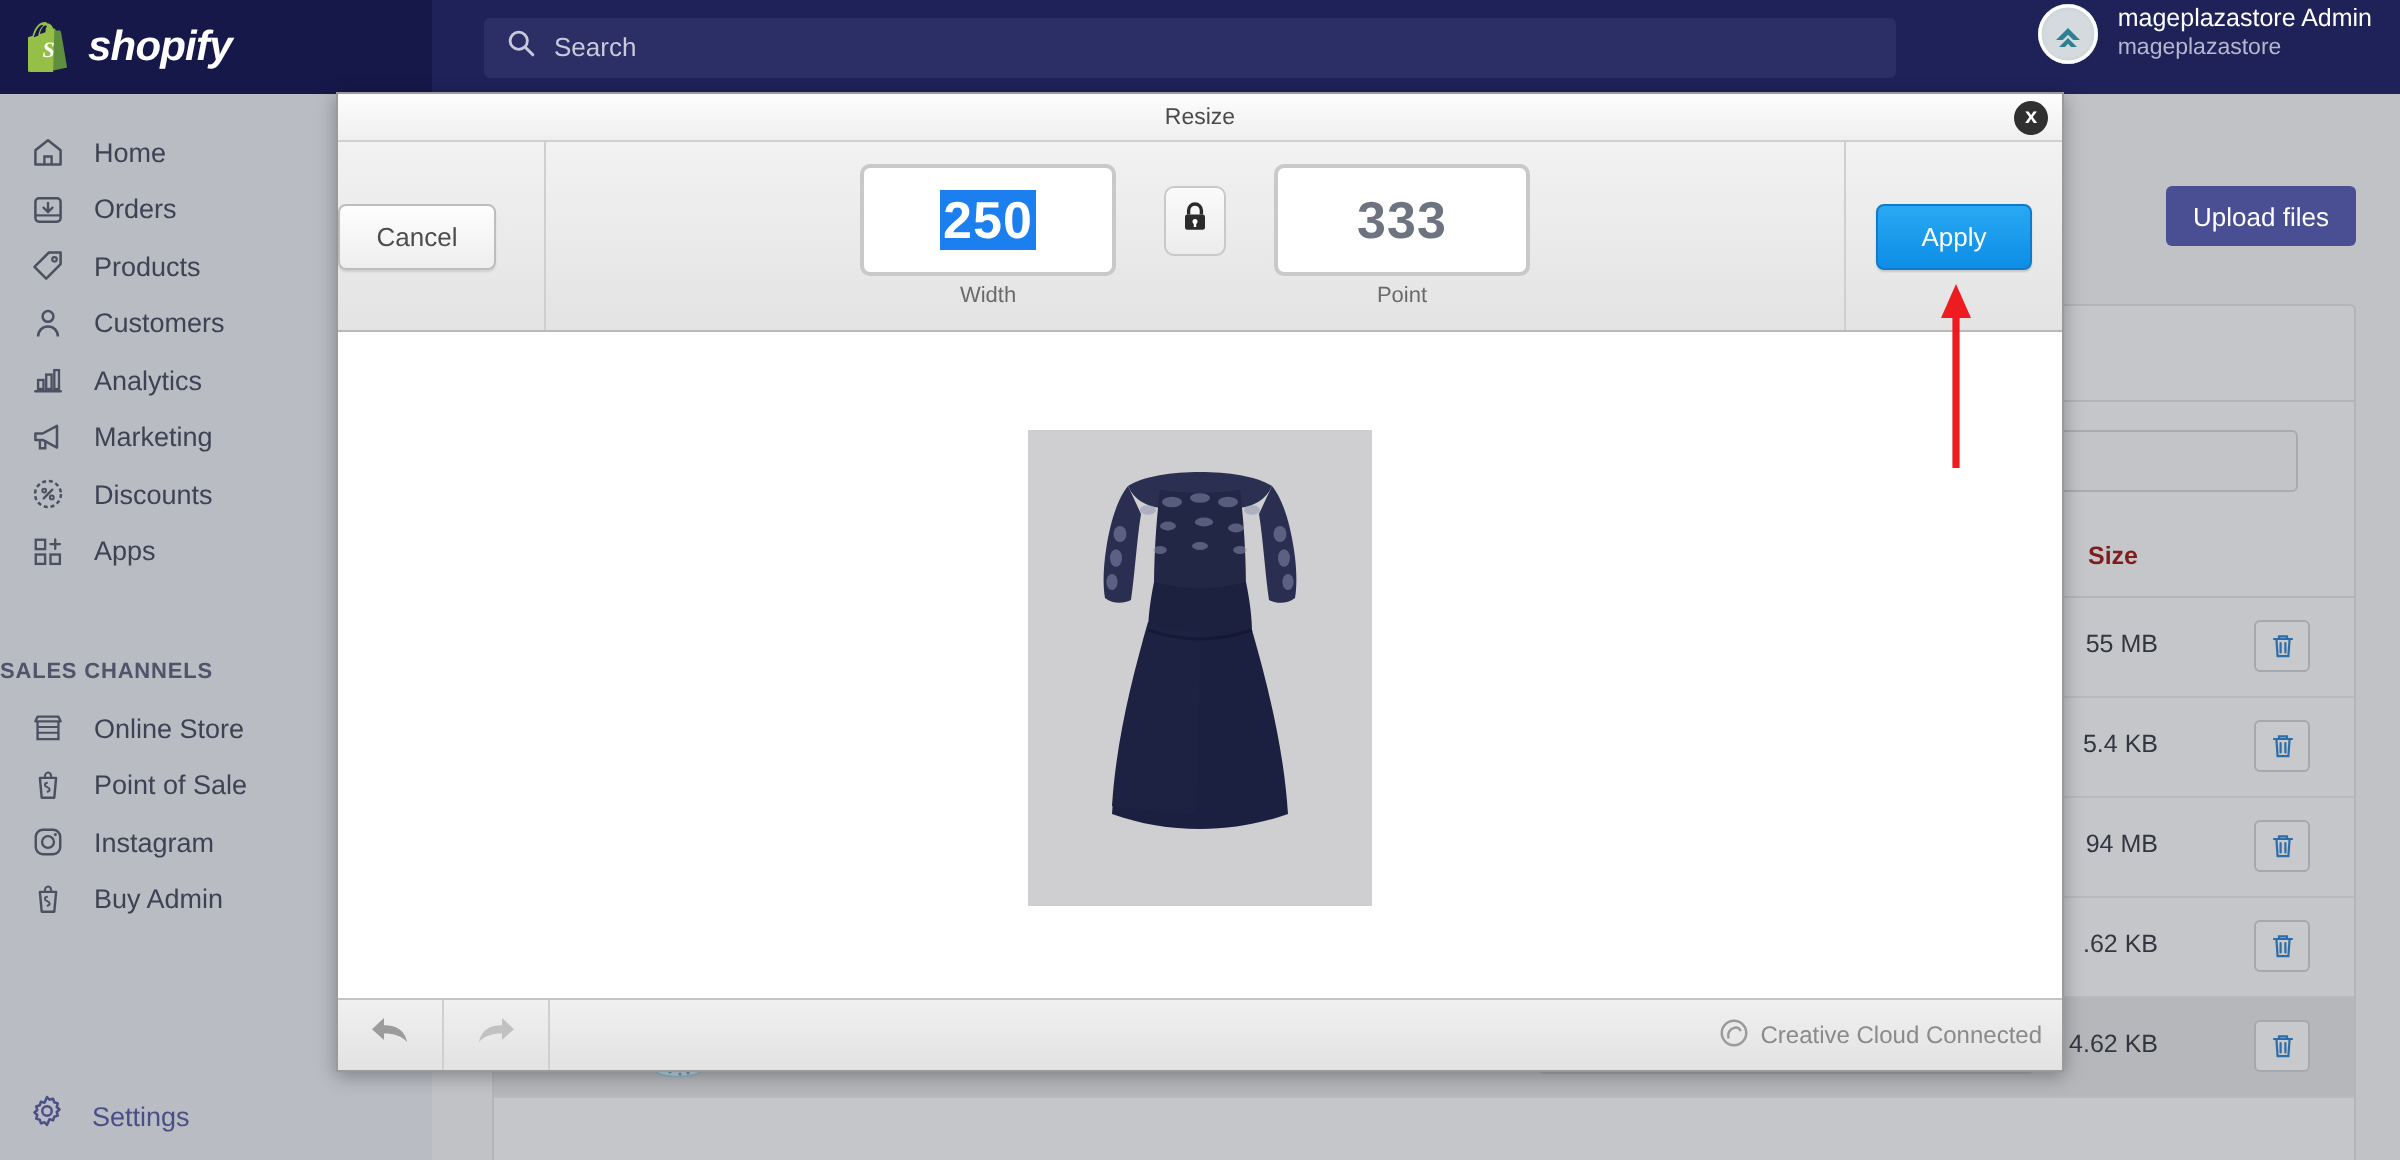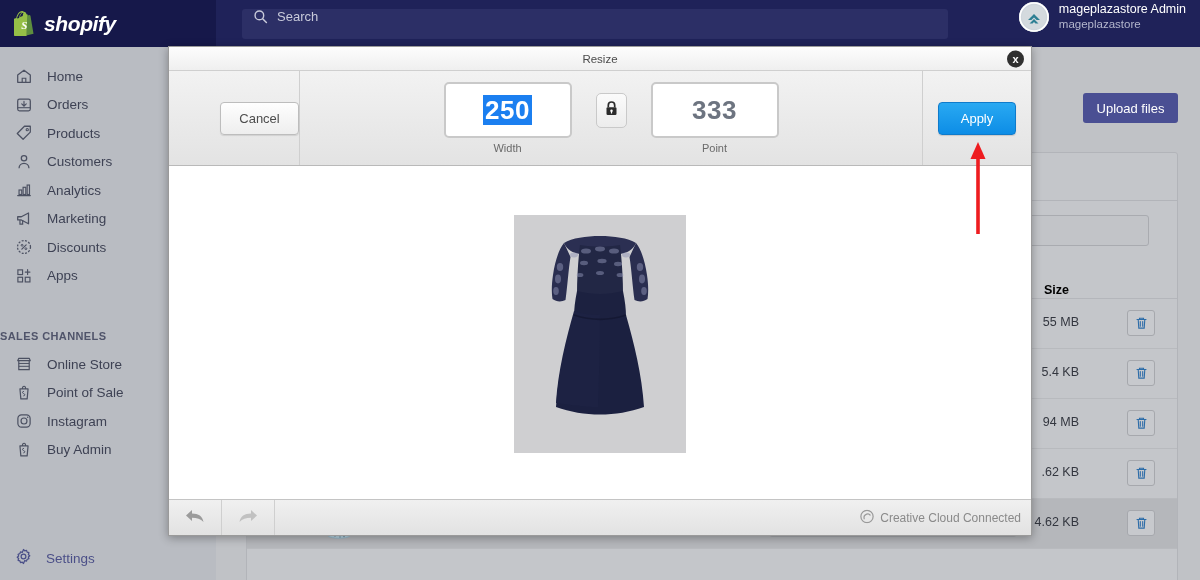--- a/index.html
+++ b/index.html
@@ -23,21 +23,21 @@
     display: flex; align-items: center; padding-left: 14px; gap: 7px;
   }
   .logo-bag { width: 23px; height: 25px; }
   .logo-text {
     color: #ffffff; font-size: 21px; font-style: italic; font-weight: bold;
     letter-spacing: -0.4px;
   }
   .search-wrap { flex: 0 0 auto; margin-left: 26px; }
   .search-box {
     width: 706px; height: 30px; background: #2c2f66;
-    border-radius: 3px; display: flex; padding-left: 11px; gap: 9px;
+    border-radius: 3px; display: flex; align-items: center; padding-left: 11px; gap: 9px;
   }
   .search-text { color: #c8cada; font-size: 13px; }
   .account {
     position: absolute; right: 0; top: 0; height: 33px;
     display: flex; align-items: center; gap: 10px; padding-right: 14px;
   }
   .avatar {
     width: 30px; height: 30px; border-radius: 50%;
     background: #bfc7cf; display: flex; align-items: center; justify-content: center;
   }
@@ -83,21 +83,21 @@
   .card-head { height: 48px; border-bottom: 1px solid #b2b4b9; }
   .filter-row { height: 62px; position: relative; }
   .filter-input {
     position: absolute; left: 30px; top: 14px; right: 28px; height: 31px;
     border: 1px solid #a9abb0; border-radius: 3px; background: #c2c4c8;
   }
   .th-row {
     height: 36px; position: relative; border-bottom: 1px solid #b4b6bb;
   }
   .th-size {
-    position: absolute; right: 108px; top: 20px; color: #000000;
+    position: absolute; right: 108px; top: 8px; color: #7f1d1d;
     font-size: 12.5px; font-weight: bold;
   }
   .frow {
     height: 50px; position: relative; border-bottom: 1px solid #b8babe;
   }
   .frow-size {
     position: absolute; right: 98px; top: 16px; color: #33363f; font-size: 12.5px;
     white-space: nowrap;
   }
   .trash-btn {
@@ -142,22 +142,22 @@
     color: #ffffff; font-size: 11px; font-weight: bold;
     display: flex; align-items: center; justify-content: center;
   }
   .dlg-toolbar {
     height: 95px; position: relative;
     background: linear-gradient(#f2f2f2, #e3e3e3);
     border-bottom: 1px solid #b9b9b9;
     display: flex; align-items: center;
   }
   .tb-left {
-    width: 131px; height: 100%; border-right: 1px solid #cfcfcf;
-    display: flex; align-items: center; justify-content: flex-end;
+    width: 104px; height: 100%; border-right: 1px solid #cfcfcf;
+    display: flex; align-items: center; justify-content: flex-start;
   }
   .tb-center {
     flex: 1; height: 100%; display: flex; align-items: center; justify-content: center;
     gap: 24px; border-right: 1px solid #cfcfcf;
   }
   .tb-right {
     width: 108px; height: 100%; display: flex; align-items: center; justify-content: center;
   }
   .btn-cancel {
     width: 79px; height: 33px; border: 1px solid #bdbdbd; border-radius: 4px;

